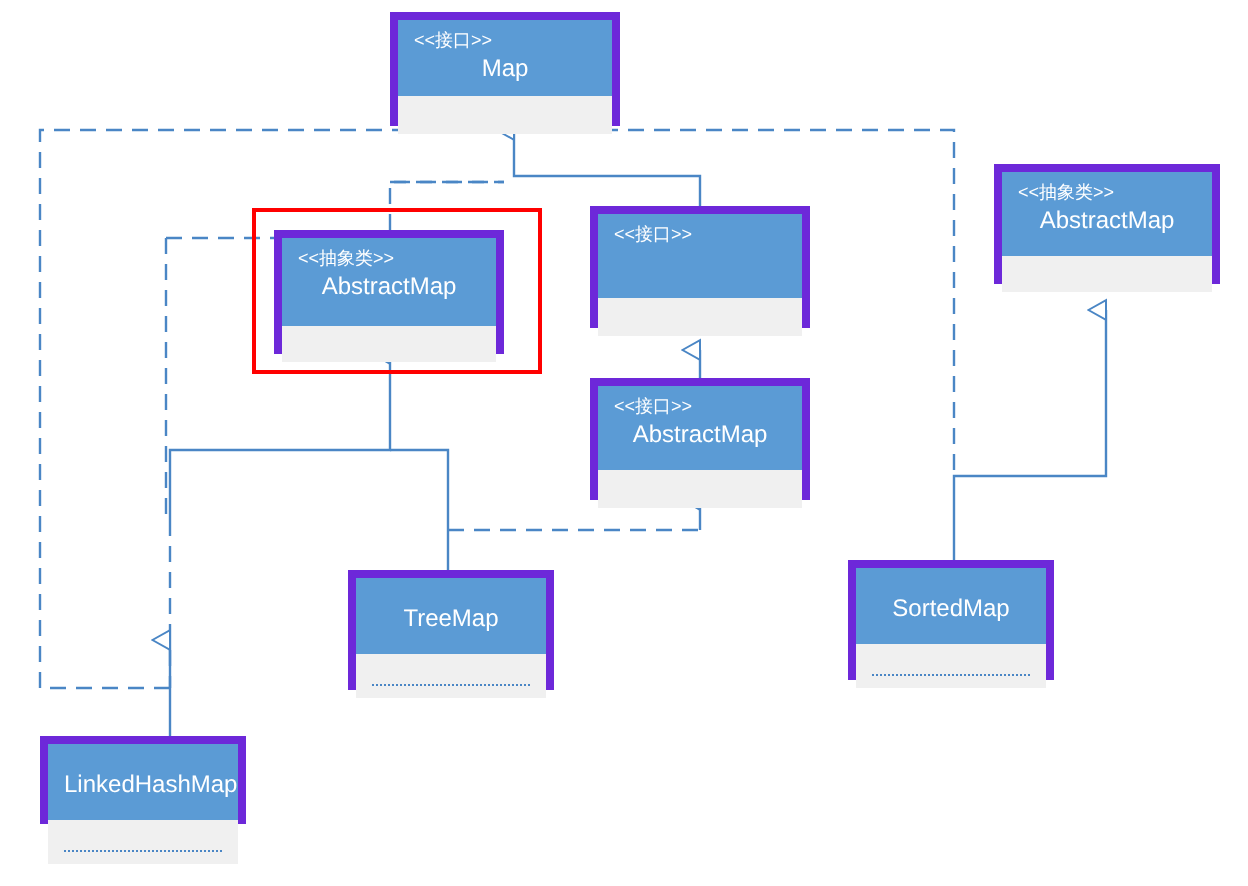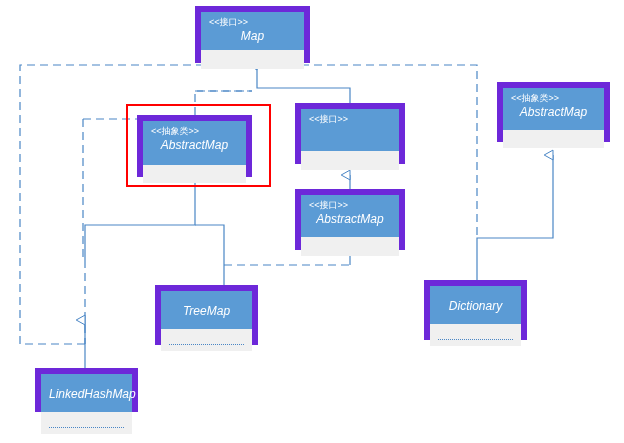--- a/index.html
+++ b/index.html
@@ -20,41 +20,40 @@
     left: 0;
     top: 0;
     width: 624px;
     height: 443px;
     pointer-events: none;
   }
   .node {
     position: absolute;
     box-sizing: border-box;
     background: #ffffff;
-    border: 6px solid #6d28d9;
+    border: 4px solid #6d28d9;
   }
   .node-head {
     background: #5B9BD5;
     color: #ffffff;
     box-sizing: border-box;
     padding: 5px 8px 6px 8px;
   }
   .stereotype {
     font-size: 9px;
     line-height: 11px;
     text-align: left;
     color: #ffffff;
     letter-spacing: 0px;
   }
   .nodename {
     font-size: 12px;
     line-height: 16px;
     text-align: center;
     color: #ffffff;
-    font-style: italic;
   }
   .node-body {
     background: #f0f0f0;
     box-sizing: border-box;
     position: relative;
   }
   .node-body .memberline {
     position: absolute;
     left: 8px;
     right: 8px;
@@ -150,41 +149,41 @@
 
   <div class="node" style="left:497px; top:82px; width:113px; height:60px;">
     <div class="node-head" style="height:42px;">
       <div class="stereotype">&lt;&lt;抽象类&gt;&gt;</div>
       <div class="nodename">AbstractMap</div>
     </div>
     <div class="node-body" style="height:18px;"></div>
   </div>
 
 
-  <div class="node" style="left:155px; top:285px; width:103px; height:60px;">
+  <div class="node" style="left:174px; top:285px; width:103px; height:60px;">
     <div class="node-head" style="height:38px;">
       <div class="stereotype"></div>
       <div class="nodename" style="line-height:30px;">TreeMap</div>
     </div>
     <div class="node-body" style="height:22px;">
       <div class="memberline"></div>
     </div>
   </div>
 
   <div class="node" style="left:424px; top:280px; width:103px; height:60px;">
     <div class="node-head" style="height:38px;">
       <div class="stereotype"></div>
-      <div class="nodename" style="line-height:30px;">Dictionary</div>
+      <div class="nodename" style="line-height:30px;">SortedMap</div>
     </div>
     <div class="node-body" style="height:22px;">
       <div class="memberline"></div>
     </div>
   </div>
 
-  <div class="node" style="left:35px; top:368px; width:103px; height:44px;">
+  <div class="node" style="left:20px; top:368px; width:103px; height:44px;">
     <div class="node-head" style="height:38px;">
       <div class="stereotype"></div>
       <div class="nodename" style="line-height:30px;">LinkedHashMap</div>
     </div>
     <div class="node-body" style="height:22px;">
       <div class="memberline"></div>
     </div>
   </div>
 
   <div class="highlight-box" style="left:126px; top:104px; width:145px; height:83px;"></div>

